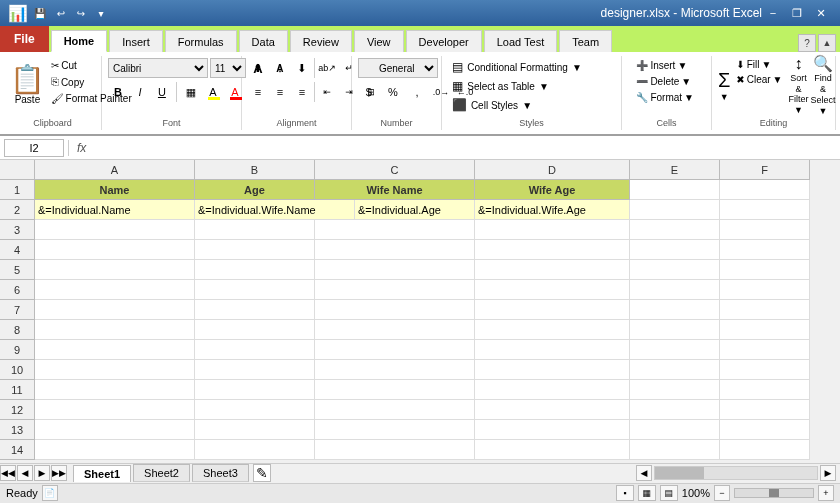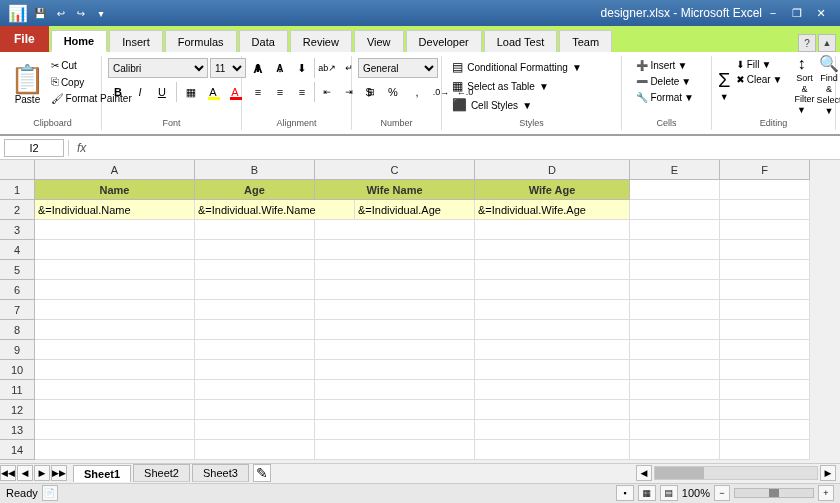--- a/index.html
+++ b/index.html
@@ -214,21 +214,21 @@
           <button class="icon-btn" style="font-size:9px;">⇤</button>
           <button class="icon-btn" style="font-size:9px;">⇥</button>
           <button class="icon-btn" style="font-size:9px;">⊞</button>
         </div>
       </div>
       <span class="ribbon-group-label">Alignment</span>
     </div>
 
     <div class="ribbon-group" style="min-width:90px;">
       <div class="ribbon-group-content" style="flex-direction:column;gap:2px;">
-        <select class="number-select" style="margin-bottom:2px;">
+        <select class="number-select" style="margin-bottom:2px;padding-left:16px;">
           <option>General</option>
         </select>
         <div style="display:flex;gap:2px;">
           <button class="icon-btn" style="width:22px;">$</button>
           <button class="icon-btn" style="width:22px;">%</button>
           <button class="icon-btn" style="width:22px;">,</button>
           <button class="icon-btn" style="font-size:9px;width:22px;">.0→</button>
           <button class="icon-btn" style="font-size:9px;width:22px;">←.0</button>
         </div>
       </div>
@@ -286,21 +286,21 @@
         <div style="display:flex;flex-direction:column;gap:2px;">
           <button class="cell-btn" style="padding:1px 4px;font-size:10px;">
             <span>⬇</span> Fill <span>▼</span>
           </button>
           <button class="cell-btn" style="padding:1px 4px;font-size:10px;">
             <span>✖</span> Clear <span>▼</span>
           </button>
         </div>
         <button class="two-line-btn" style="width:44px;font-size:10px;">
           <span style="font-size:16px;">↕</span>
-          <span style="font-size:9px;text-align:center;line-height:1.2;margin-left:6px;">Sort &amp;<br>Filter</span>
+          <span style="font-size:9px;text-align:center;line-height:1.2;">Sort &amp;<br>Filter</span>
           <span style="font-size:9px;">▼</span>
         </button>
         <button class="two-line-btn" style="width:44px;font-size:10px;">
           <span style="font-size:16px;">🔍</span>
           <span style="font-size:9px;text-align:center;line-height:1.2;">Find &amp;<br>Select</span>
           <span style="font-size:9px;">▼</span>
         </button>
       </div>
       <span class="ribbon-group-label">Editing</span>
     </div>

